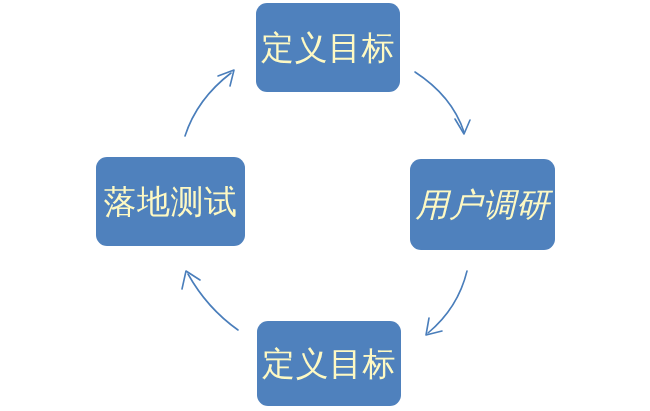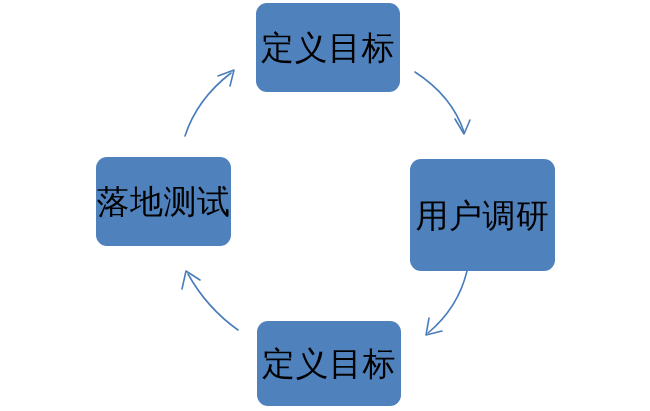--- a/index.html
+++ b/index.html
@@ -27,32 +27,32 @@
   .node {
     position: absolute;
     background: #4f81bd;
     border-radius: 11px;
     display: flex;
     align-items: center;
     justify-content: center;
     box-sizing: border-box;
   }
   .node-label {
-    color: #000000;
+    color: #fef9c3;
     font-size: 33px;
     line-height: 1;
     letter-spacing: 0.5px;
     font-weight: 400;
     white-space: nowrap;
     user-select: none;
   }
   #node-define  { left: 256px; top: 3px;   width: 144px; height: 89px; }
-  #node-research{ left: 410px; top: 159px; width: 145px; height: 112px; }
+  #node-research{ left: 410px; top: 159px; width: 145px; height: 91px; font-style: italic; }
   #node-insight { left: 257px; top: 321px; width: 144px; height: 85px; }
-  #node-test    { left: 96px;  top: 157px; width: 135px; height: 89px; justify-content: center; }
+  #node-test    { left: 96px;  top: 157px; width: 149px; height: 89px; justify-content: center; }
 </style>
 </head>
 <body>
 
 <div id="canvas">
 
   <svg id="arrow-layer" viewBox="0 0 650 411">
     <g fill="none" stroke="#4a7ebb" stroke-width="1.6" stroke-linecap="round" stroke-linejoin="round">
 
       <g>

